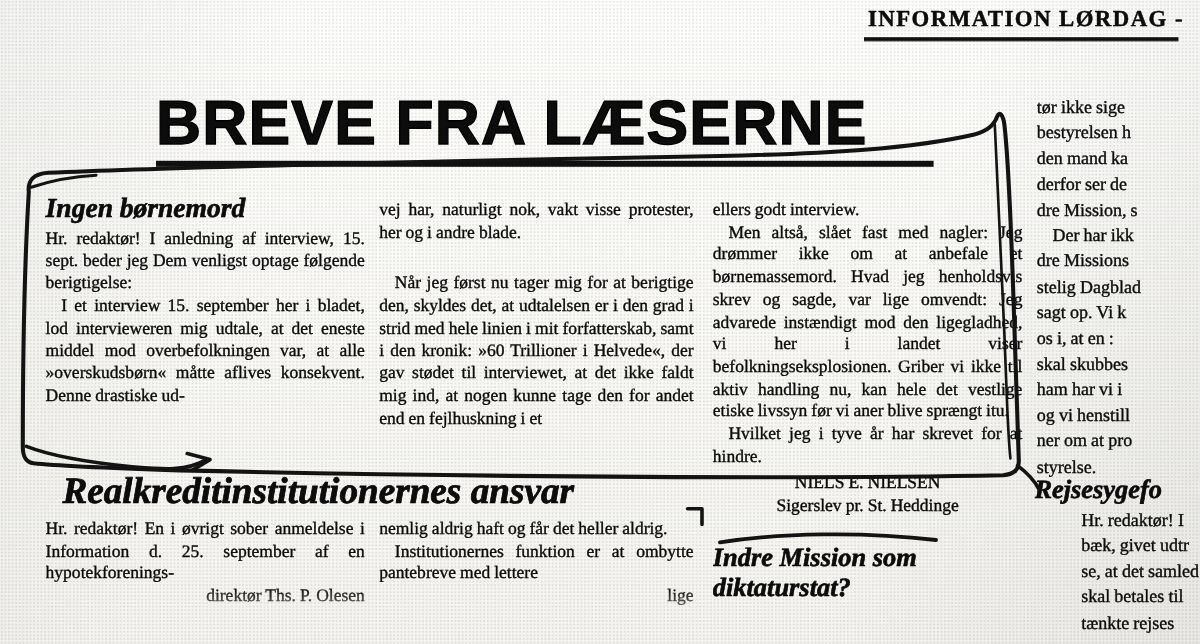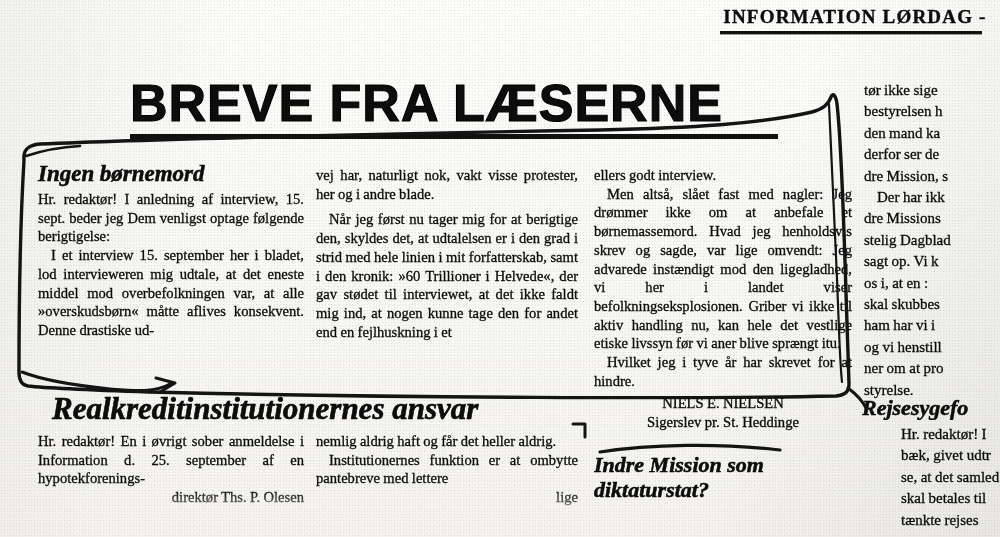--- a/index.html
+++ b/index.html
@@ -131,21 +131,21 @@
 </div>
 
 <div class="col" style="left:38px;top:160px;width:266px;">
   <div class="sub-hl" style="font-size:23px;line-height:27px;margin-bottom:3px;">Ingen børnemord</div>
   <p class="noind">Hr. redaktør! I anledning af interview, 15. sept. beder jeg Dem venligst optage følgende berigtigelse:</p>
   <p class="ind">I et interview 15. september her i bladet, lod intervieweren mig udtale, at det eneste middel mod overbefolkningen var, at alle »overskudsbørn« måtte aflives konsekvent. Denne drastiske ud-</p>
 </div>
 
 <div class="col" style="left:316px;top:166px;width:262px;">
   <p class="noind">vej har, naturligt nok, vakt visse protester, her og i andre blade.</p>
-  <p class="ind" style="margin-top:7px;">Når jeg først nu tager mig for at berigtige den, skyldes det, at udtalelsen er i den grad i strid med hele linien i mit forfatterskab, samt i den kronik: »60 Trillioner i Helvede«, der gav stødet til interviewet, at det ikke faldt mig ind, at nogen kunne tage den for andet end en fejlhuskning i et</p>
+  <p class="ind" style="margin-top:24px;">Når jeg først nu tager mig for at berigtige den, skyldes det, at udtalelsen er i den grad i strid med hele linien i mit forfatterskab, samt i den kronik: »60 Trillioner i Helvede«, der gav stødet til interviewet, at det ikke faldt mig ind, at nogen kunne tage den for andet end en fejlhuskning i et</p>
 </div>
 
 <div class="col" style="left:594px;top:166px;width:258px;">
   <p class="noind">ellers godt interview.</p>
   <p class="ind">Men altså, slået fast med nagler: Jeg drømmer ikke om at anbefale et børnemassemord. Hvad jeg henholdsvis skrev og sagde, var lige omvendt: Jeg advarede instændigt mod den ligegladhed, vi her i landet viser befolkningseksplosionen. Griber vi ikke til aktiv handling nu, kan hele det vestlige etiske livssyn før vi aner blive sprængt itu.</p>
   <p class="ind">Hvilket jeg i tyve år har skrevet for at hindre.</p>
   <p class="sig nm" style="margin-top:4px;">NIELS E. NIELSEN</p>
   <p class="sig">Sigerslev pr. St. Heddinge</p>
 </div>
 

